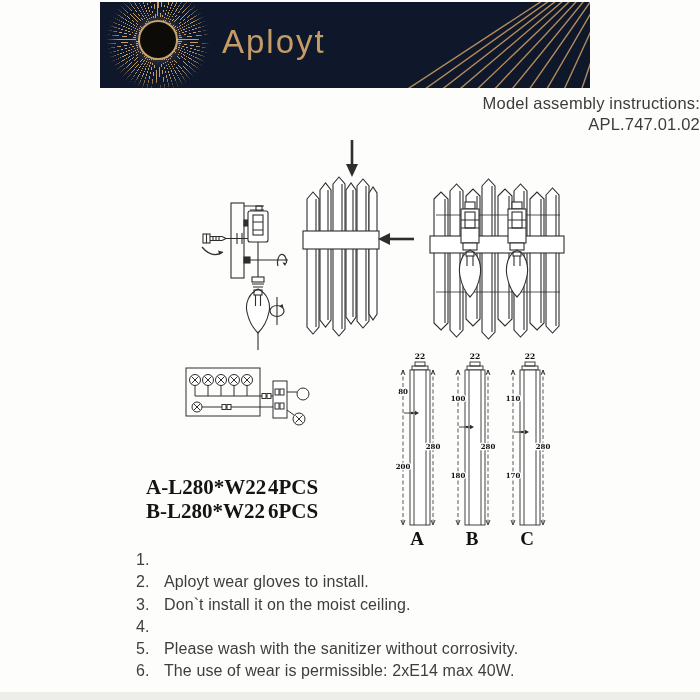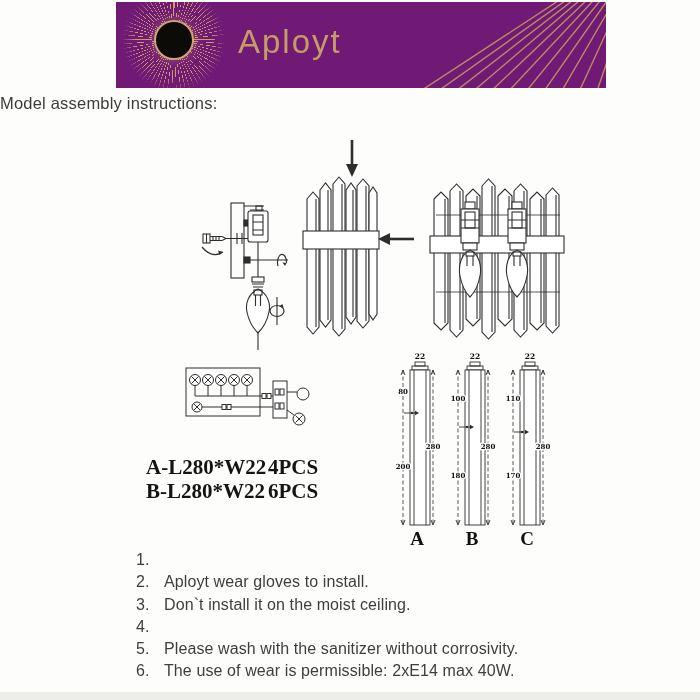--- a/index.html
+++ b/index.html
@@ -1,30 +1,30 @@
 <!DOCTYPE html>
 <html><head>
 <meta charset="utf-8">
 <style>
   html,body{margin:0;padding:0}
   body{width:700px;height:700px;position:relative;overflow:hidden;background:#fdfdfc;
        font-family:"Liberation Sans",sans-serif;}
-  .banner{position:absolute;left:116px;top:2px;width:490px;height:86px;background:#701a75;overflow:hidden}
+  .banner{position:absolute;left:100px;top:2px;width:490px;height:86px;background:#0f172a;overflow:hidden}
   .logo-rays{position:absolute;left:4px;top:-16px;width:108px;height:108px;border-radius:50%;
        background:repeating-conic-gradient(rgba(208,163,104,.95) 0deg .9deg, transparent .9deg 5.2deg);
        -webkit-mask-image:radial-gradient(circle,transparent 15%,#000 20%,#000 50%,transparent 68%);
        mask-image:radial-gradient(circle,transparent 15%,#000 20%,#000 50%,transparent 68%);}
   .logo-core{position:absolute;left:40px;top:20px;width:36px;height:36px;border-radius:50%;background:#0d0b08;
        box-shadow:0 0 0 2px rgba(223,180,118,.85),0 0 12px 3px rgba(223,180,118,.30);}
   .brand{position:absolute;left:122px;top:21px;color:#c69c66;font-size:33px;letter-spacing:2px;font-weight:400}
   .fan{position:absolute;left:0;top:0}
-  .title-block{position:absolute;top:93px;left:0;width:700px;text-align:left;color:#3c3c3c;
+  .title-block{position:absolute;top:93px;left:0;width:700px;text-align:right;color:#3c3c3c;
        font-size:16.5px;font-weight:500;line-height:20.5px;letter-spacing:.2px}
   .diagram{position:absolute;left:0;top:0}
-  .parts{position:absolute;left:146px;top:456px;font-family:"Liberation Serif",serif;font-weight:700;
+  .parts{position:absolute;left:146px;top:476px;font-family:"Liberation Serif",serif;font-weight:700;
        font-size:21px;color:#141414;line-height:23.5px;white-space:nowrap}
   .parts .lbl{display:inline-block;width:122px}
   .instructions{position:absolute;left:136px;top:549px;margin:0;padding:0;list-style:none;color:#3e3e3e;
        font-size:16px;font-weight:500;line-height:22.3px;letter-spacing:.1px}
   .instructions li{display:flex}
   .instructions .num{width:28px;flex:none}
   .bottom-strip{position:absolute;left:0;bottom:0;width:700px;height:8px;background:#ededea}
   .dim{font-family:"DejaVu Serif",serif;font-weight:700;font-size:7px;fill:#111;
        stroke:#fff;stroke-width:2.5px;paint-order:stroke;text-anchor:middle}
   .dim22{font-family:"DejaVu Serif",serif;font-weight:700;font-size:7.5px;fill:#111;text-anchor:middle}
@@ -50,20 +50,21 @@
       <line x1="444" y1="92" x2="532" y2="-60"></line>
       <line x1="462" y1="92" x2="532" y2="-60"></line>
       <line x1="480" y1="92" x2="532" y2="-60"></line>
       <line x1="498" y1="92" x2="532" y2="-60"></line>
     </g>
   </svg>
 </div>
 
 <div class="title-block">
   <div>Model assembly instructions:</div>
+  <div>APL.747.01.02</div>
 </div>
 
 <svg class="diagram" width="700" height="700">
   <g stroke="#2e2e2e" stroke-width="1.1" fill="none">
 
     <g>
       <rect x="231" y="203" width="13" height="75"></rect>
       <rect x="244" y="220" width="6" height="6" fill="#2e2e2e"></rect>
       <rect x="244" y="257" width="6" height="6" fill="#2e2e2e"></rect>
 

